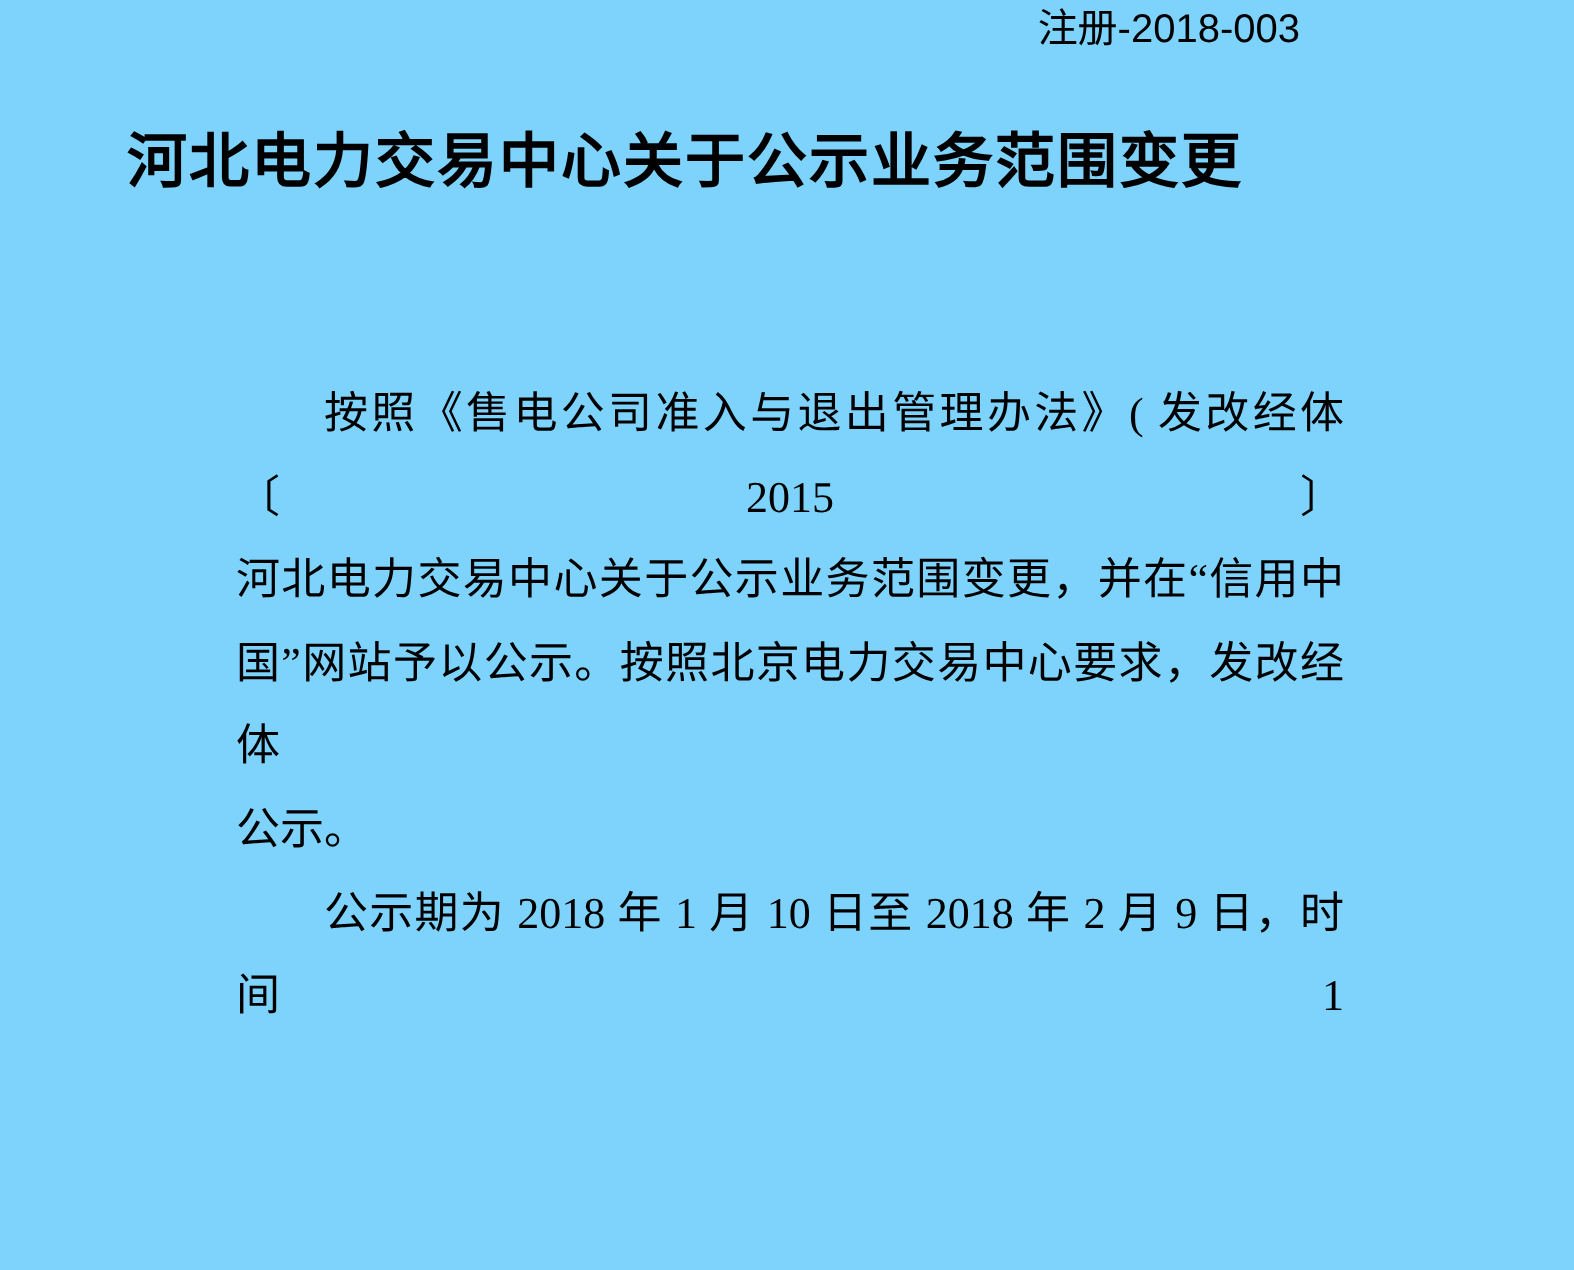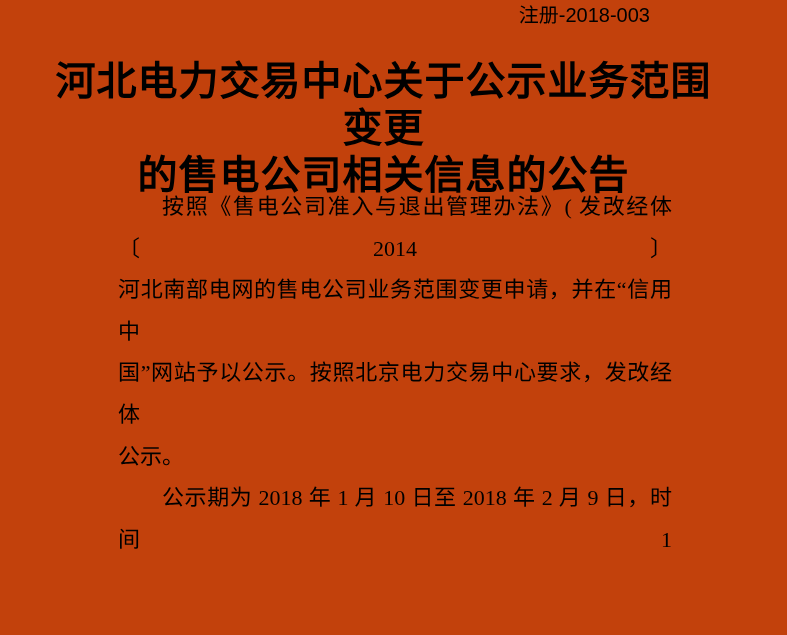--- a/index.html
+++ b/index.html
@@ -4,21 +4,21 @@
 <style>
   html, body {
     margin: 0;
     padding: 0;
     background: #ffffff;
   }
   .page {
     position: relative;
     width: 787px;
     height: 635px;
-    background: #c2410c;
+    background: #7dd3fc;
     color: #000000;
     overflow: hidden;
     font-family: "Liberation Serif", serif;
   }
   .doc-number {
     position: absolute;
     top: 2px;
     left: 0;
     right: 137px;
     text-align: right;
@@ -27,25 +27,24 @@
     line-height: 26px;
     color: #000000;
     white-space: nowrap;
   }
   .title {
     position: absolute;
     top: 58px;
     left: 0;
     width: 685px;
     text-align: center;
-    font-size: 40px;
+    font-size: 30px;
     line-height: 47px;
     font-weight: bold;
     letter-spacing: 1px;
-    margin-left: 41px;
   }
   .body-text {
     position: absolute;
     top: 186px;
     left: 118px;
     width: 554px;
     font-size: 22px;
     line-height: 41.6px;
   }
   .line {
@@ -65,25 +64,24 @@
 </style>
 </head>
 <body>
 
 <div class="page">
 
   <div class="doc-number">注册-2018-003</div>
 
   <div class="title">
     <div>河北电力交易中心关于公示业务范围变更</div>
-    <div>的售电公司相关信息的公告</div>
   </div>
 
   <div class="body-text">
-    <div class="line fill indent">按照《售电公司准入与退出管理办法》( 发改经体〔2014〕</div>
-    <div class="line fill">河北南部电网的售电公司业务范围变更申请，并在“信用中</div>
+    <div class="line fill indent">按照《售电公司准入与退出管理办法》( 发改经体〔2015〕</div>
+    <div class="line fill">河北电力交易中心关于公示业务范围变更，并在“信用中</div>
     <div class="line fill">国”网站予以公示。按照北京电力交易中心要求，发改经体</div>
     <div class="line end">公示。</div>
     <div class="line fill indent">公示期为 2018 年 1 月 10 日至 2018 年 2 月 9 日，时间 1</div>
 
   </div>
 
 </div>
 
 </body></html>

